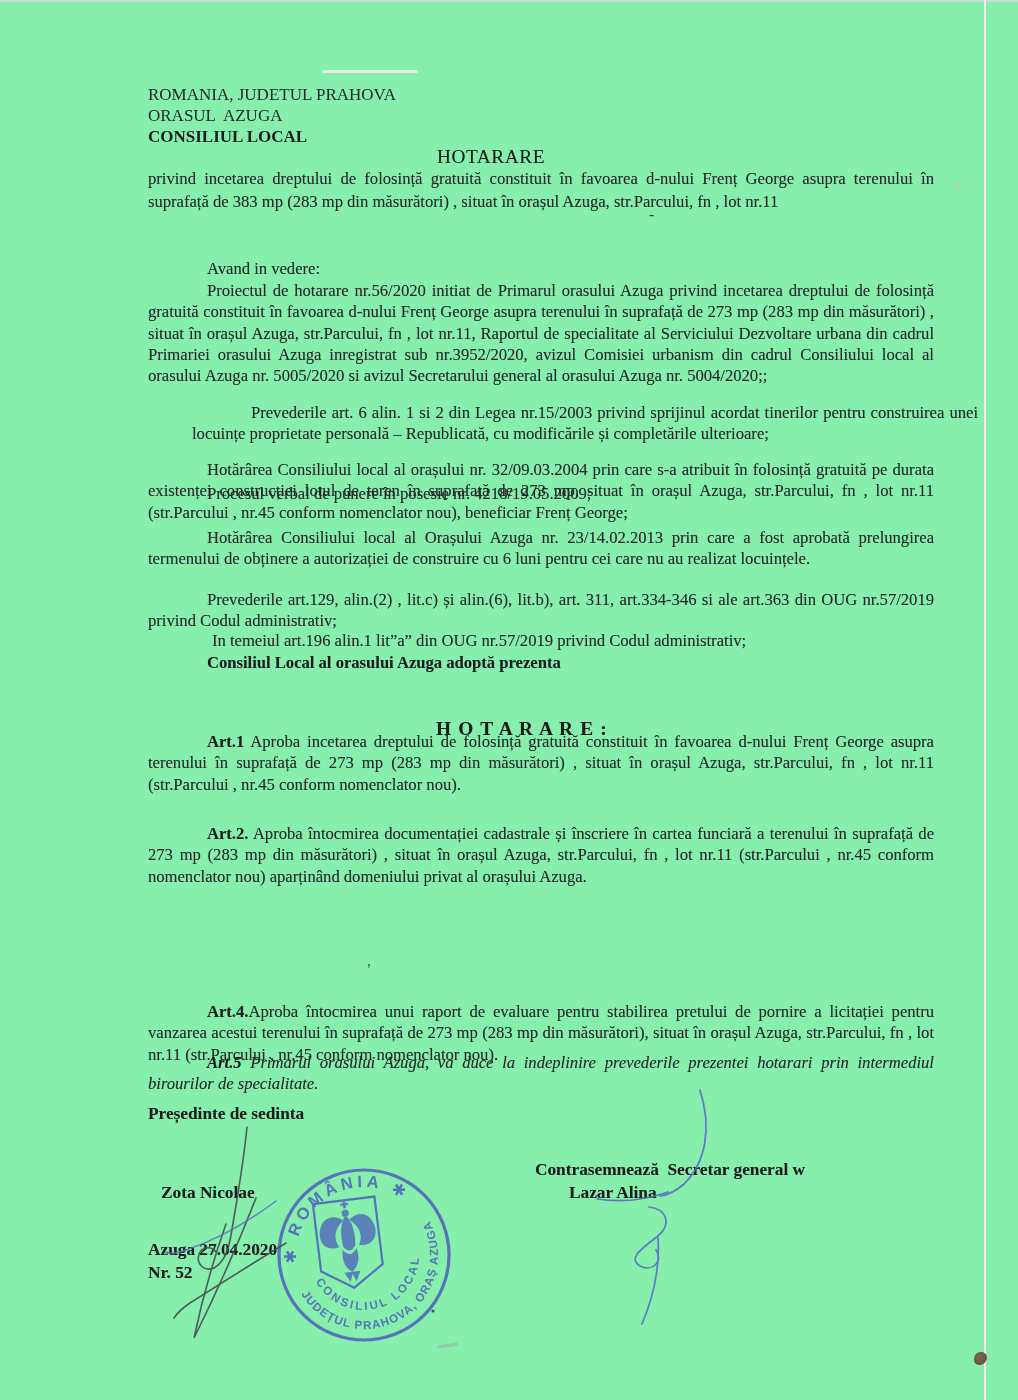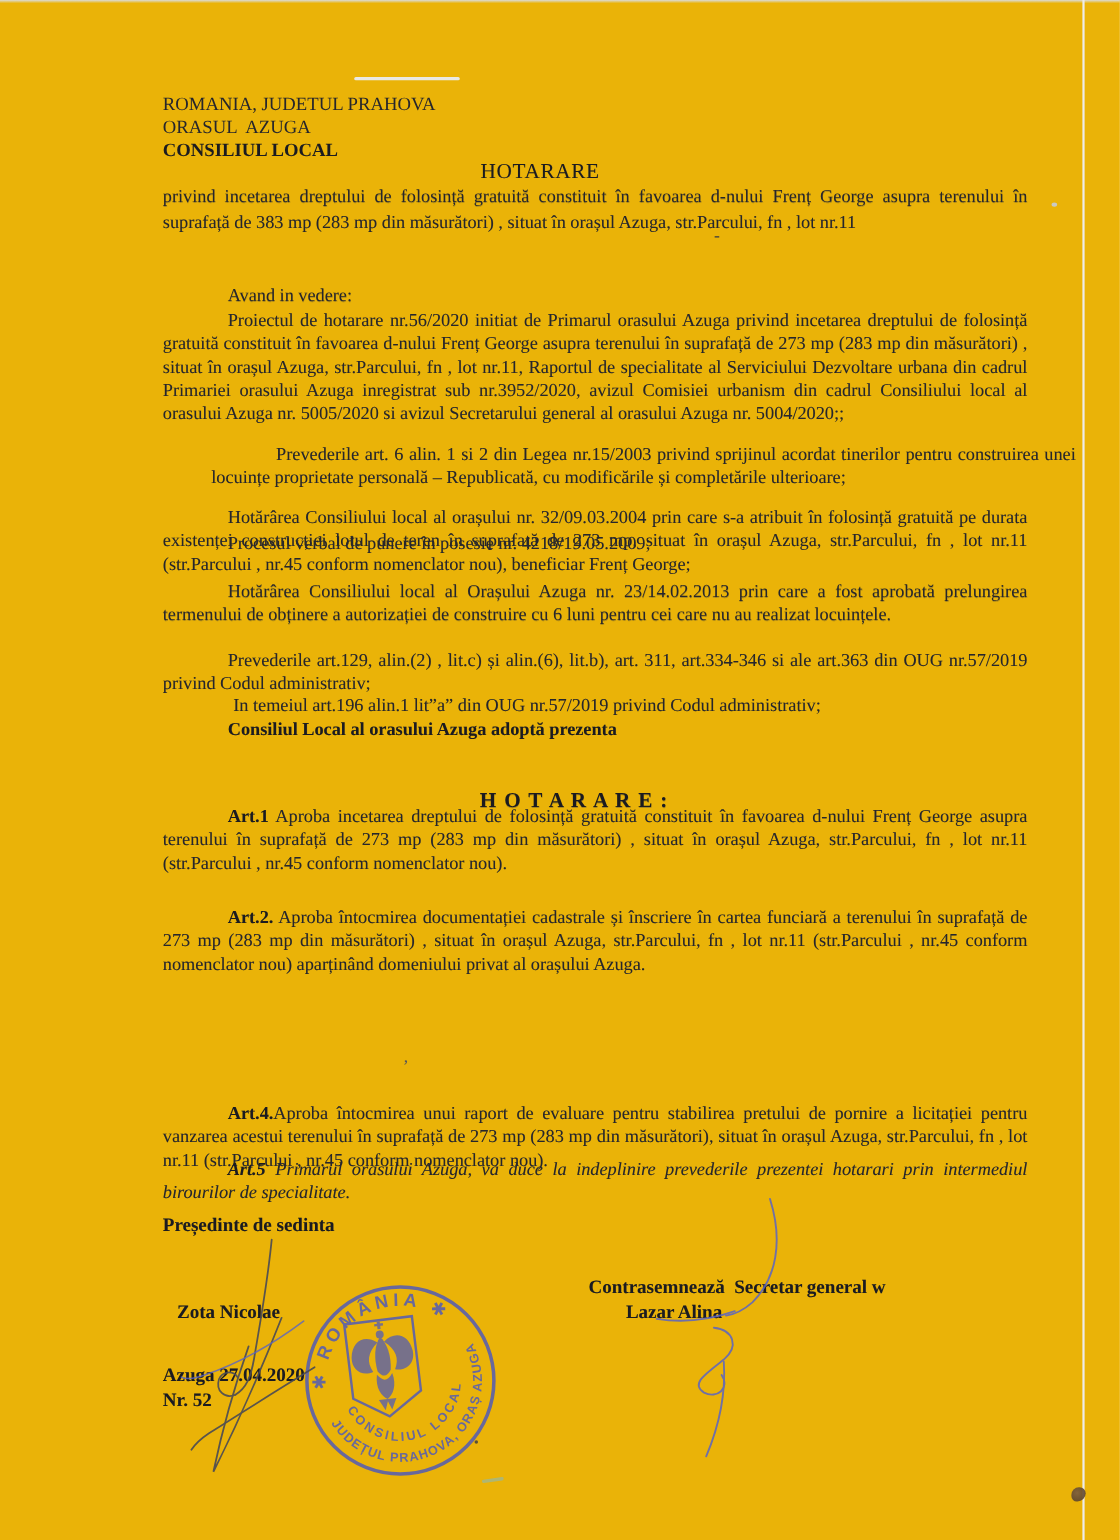--- a/index.html
+++ b/index.html
@@ -2,21 +2,21 @@
 <html><head>
 <meta charset="utf-8">
 <style>
   html,body{margin:0;padding:0;}
   body{
     width:1018px;height:1400px;overflow:hidden;
     background:#ffffff;
     font-family:"Liberation Serif","DejaVu Serif",serif;
     color:#26262c;
   }
-  .page{position:absolute;left:0;top:0;width:1018px;height:1400px;background:#eab308;}
+  .page{position:absolute;left:0;top:0;width:1018px;height:1400px;background:#86efac;}
   .abs{position:absolute;}
   .blk{
     position:absolute;left:148px;width:786px;
     font-size:16.6px;line-height:21.3px;
     text-align:justify;
     text-shadow:0.2px 0.2px 0.4px rgba(60,60,64,0.35);
   }
   .ind{text-indent:59px;}
   .b{font-weight:bold;color:#1b1b20;}
   .hdr{font-size:17px;line-height:21px;white-space:pre;}

